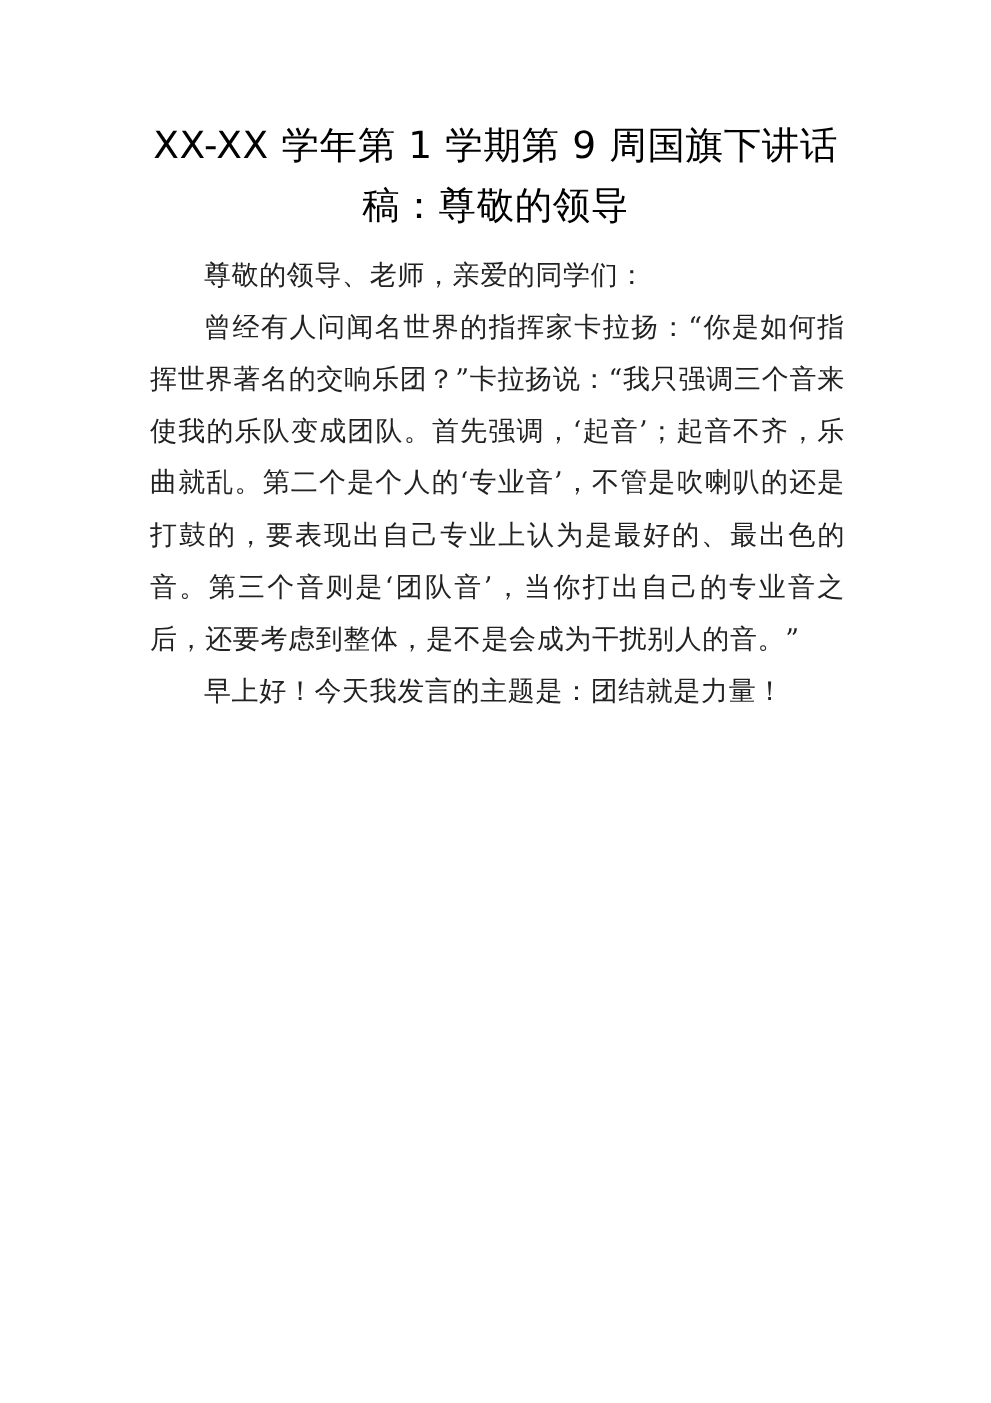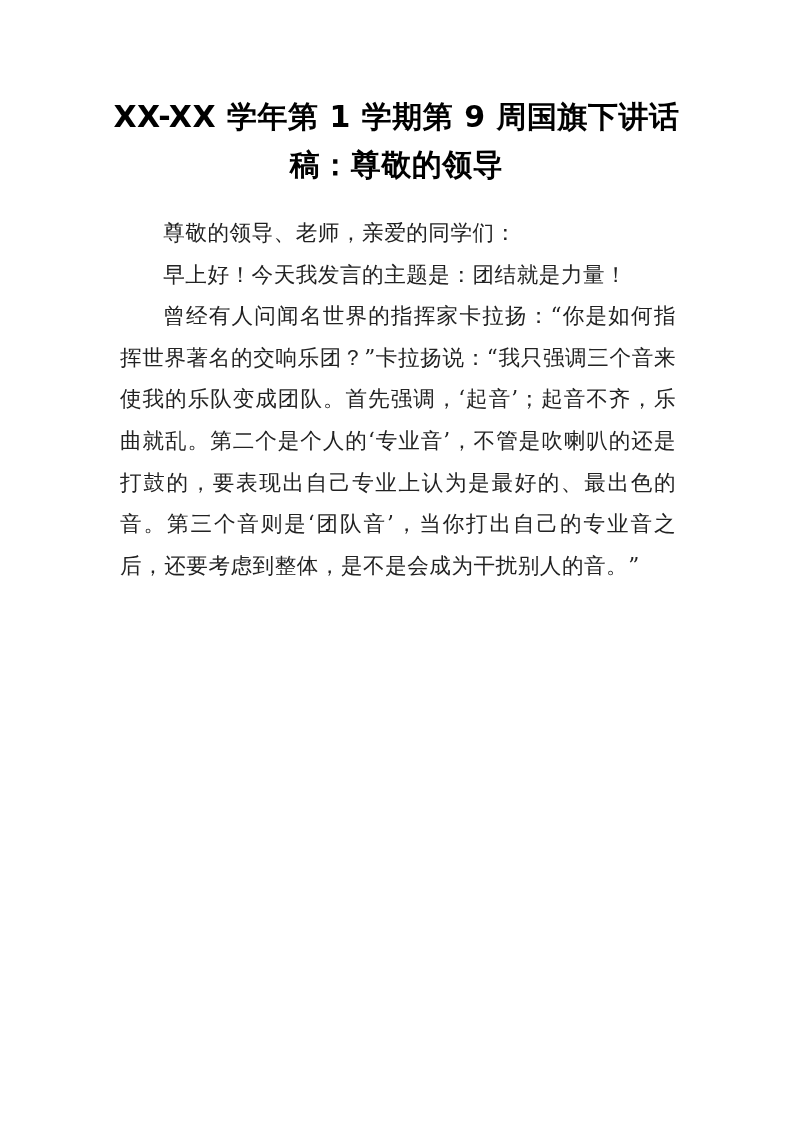--- a/index.html
+++ b/index.html
@@ -23,30 +23,30 @@
       height: 1122px;
       background: #ffffff;
     }
     .title {
       position: absolute;
       left: 110px;
       width: 573px;
       top: 93px;
       text-align: center;
       font-family: "DejaVu Sans", "Liberation Sans", sans-serif;
-      font-weight: bold;
+      font-weight: normal;
       font-size: 30px;
       line-height: 48px;
       color: #000;
       letter-spacing: 0.5px;
     }
     .body-text {
       position: absolute;
       left: 120px;
-      top: 212px;
+      top: 200px;
       width: 556px;
       font-size: 21.6px;
       line-height: 41.6px;
       letter-spacing: 0.5px;
       text-align: justify;
       color: #222;
     }
     .para {
       margin: 0;
       text-indent: 2em;
@@ -57,16 +57,16 @@
 <body>
 
 <div class="page">
   <div class="title">
     <div>XX-XX 学年第 1 学期第 9 周国旗下讲话</div>
     <div>稿：尊敬的领导</div>
   </div>
 
   <div class="body-text">
     <p class="para">尊敬的领导、老师，亲爱的同学们：</p>
+    <p class="para">曾经有人问闻名世界的指挥家卡拉扬：“你是如何指挥世界著名的交响乐团？”卡拉扬说：“我只强调三个音来使我的乐队变成团队。首先强调，‘起音’；起音不齐，乐曲就乱。第二个是个人的‘专业音’，不管是吹喇叭的还是打鼓的，要表现出自己专业上认为是最好的、最出色的音。第三个音则是‘团队音’，当你打出自己的专业音之后，还要考虑到整体，是不是会成为干扰别人的音。”</p>
     <p class="para">早上好！今天我发言的主题是：团结就是力量！</p>
-    <p class="para">曾经有人问闻名世界的指挥家卡拉扬：“你是如何指挥世界著名的交响乐团？”卡拉扬说：“我只强调三个音来使我的乐队变成团队。首先强调，‘起音’；起音不齐，乐曲就乱。第二个是个人的‘专业音’，不管是吹喇叭的还是打鼓的，要表现出自己专业上认为是最好的、最出色的音。第三个音则是‘团队音’，当你打出自己的专业音之后，还要考虑到整体，是不是会成为干扰别人的音。”</p>
   </div>
 </div>
 
 </body></html>

